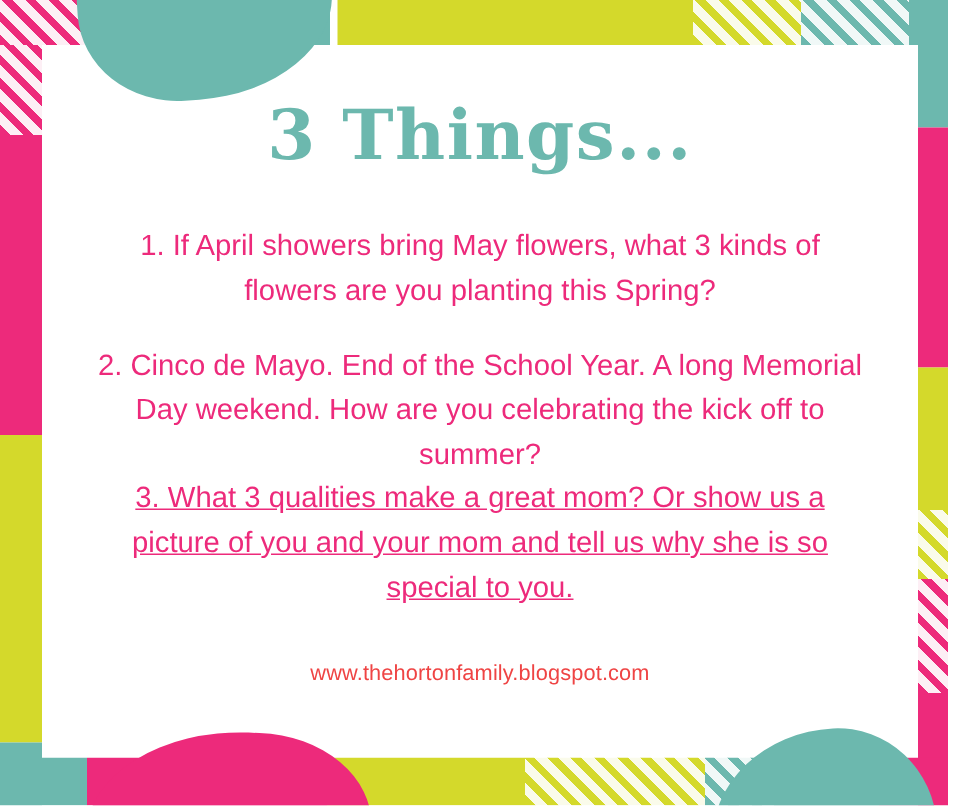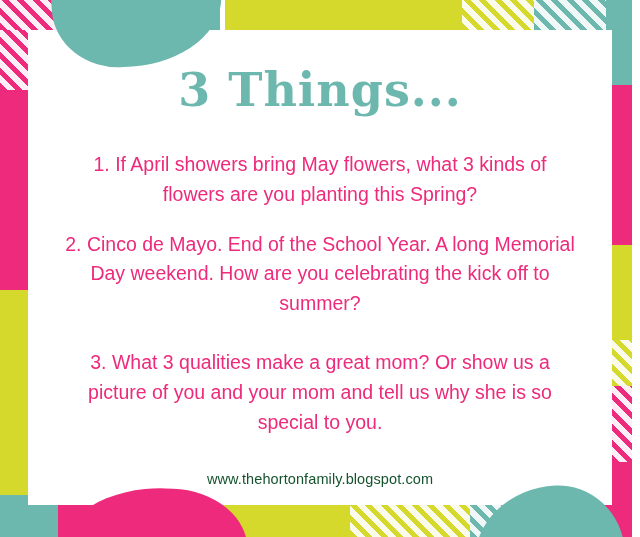--- a/index.html
+++ b/index.html
@@ -122,24 +122,24 @@
   .qitem {
     color: #ED2A7B;
     font-family: "Liberation Sans", sans-serif;
     font-size: 19.5px;
     line-height: 1.52;
     font-weight: normal;
     margin: 0 auto;
   }
   .q1 { margin-top: 36px; width: 510px; }
   .q2 { margin-top: 20px; width: 520px; }
-  .q3 { margin-top: 30px; width: 520px; }
+  .q3 { width: 520px; text-decoration: underline; }
 
   .siteurl {
-    color: #14532d;
+    color: #ef4444;
     font-family: "Liberation Sans", sans-serif;
     font-size: 14.5px;
     margin-top: 34px;
     letter-spacing: 0.1px;
   }
 </style>
 </head>
 <body>
 
 <div id="canvas">

